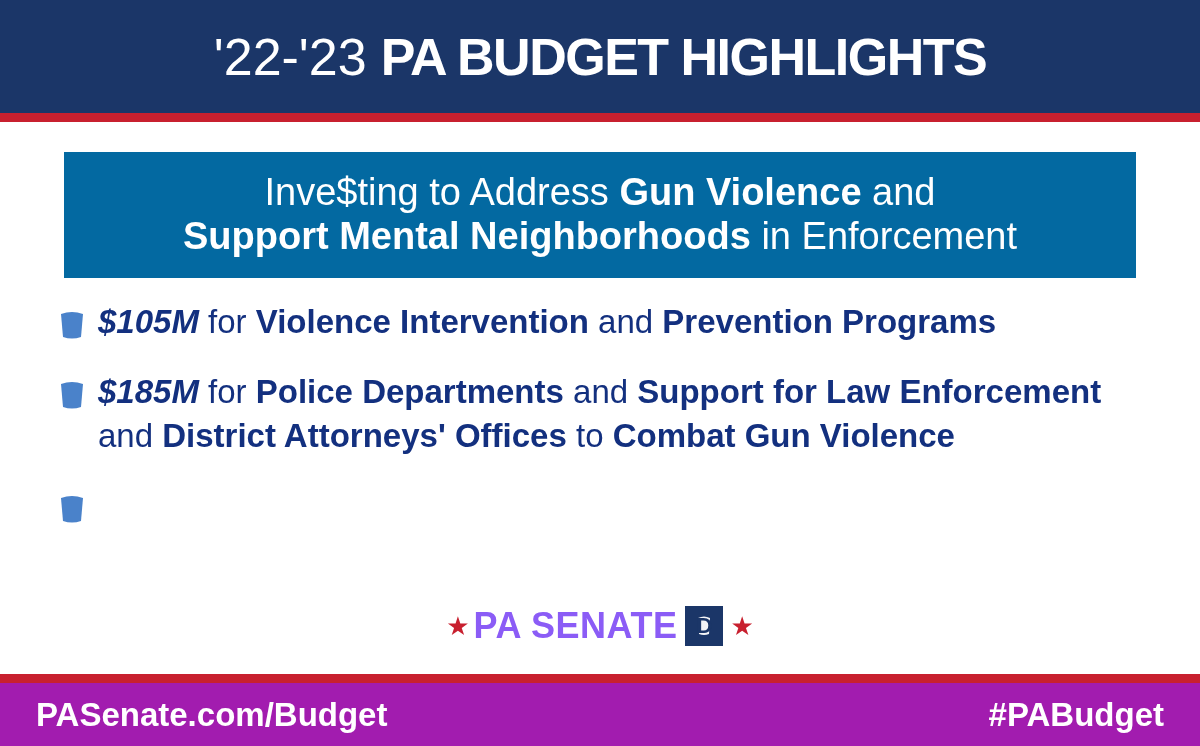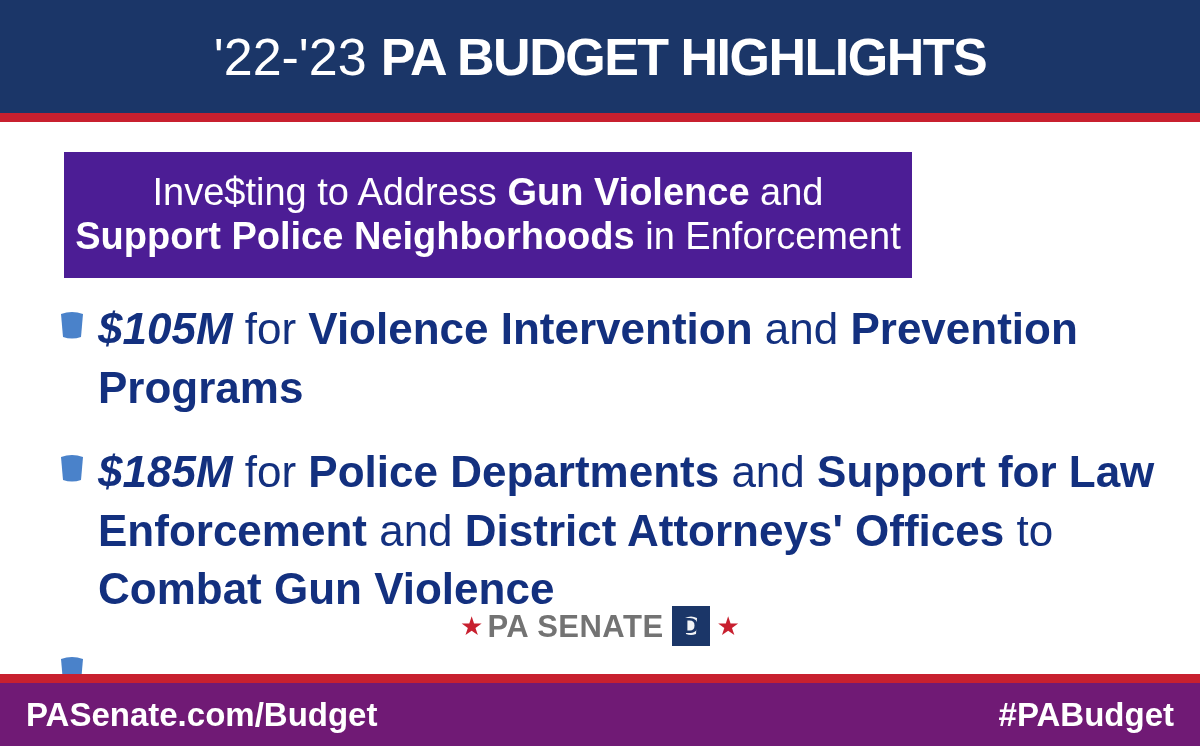--- a/index.html
+++ b/index.html
@@ -64,23 +64,23 @@
     width: 1200px;
     height: 9px;
     background: #c8202f;
   }
 
   
   .subtitle-band {
     position: absolute;
     top: 152px;
     left: 64px;
-    width: 848px;
+    width: 1072px;
     height: 126px;
-    background: #4c1d95;
+    background: #0369a1;
     display: flex;
     flex-direction: column;
     align-items: center;
     justify-content: center;
     text-align: center;
   }
   .subtitle-line {
     color: #ffffff;
     font-size: 38px;
     line-height: 1.15;
@@ -105,21 +105,21 @@
   }
   .keystone {
     flex: none;
     width: 28px;
     height: 30px;
     margin-top: 10px;
     margin-right: 12px;
   }
   .bullet-text {
     color: #13307f;
-    font-size: 44px;
+    font-size: 33px;
     line-height: 1.33;
     font-weight: normal;
   }
   .bullet-text .amt {
     font-style: italic;
     font-weight: bold;
   }
   .bullet-text .b {
     font-weight: bold;
   }
@@ -134,23 +134,23 @@
     align-items: center;
     justify-content: center;
   }
   .logo-star {
     color: #c8202f;
     font-size: 26px;
     line-height: 1;
     margin: 0 4px;
   }
   .logo-text {
-    color: #737373;
-    font-weight: bold;
-    font-size: 31px;
+    color: #8b5cf6;
+    font-weight: bold;
+    font-size: 36px;
     letter-spacing: 0.5px;
     line-height: 1;
   }
   .logo-d {
     display: inline-flex;
     align-items: center;
     justify-content: center;
     width: 38px;
     height: 40px;
     background: #1b3668;
@@ -175,26 +175,26 @@
     width: 1200px;
     height: 9px;
     background: #c8202f;
   }
   .footer {
     position: absolute;
     top: 683px;
     left: 0;
     width: 1200px;
     height: 63px;
-    background: #701a75;
+    background: #a21caf;
     display: flex;
     align-items: center;
     justify-content: space-between;
     box-sizing: border-box;
-    padding: 0 26px;
+    padding: 0 36px;
   }
   .footer-text {
     color: #ffffff;
     font-weight: bold;
     font-size: 33px;
     line-height: 1;
   }
 </style>
 </head>
 <body>
@@ -207,21 +207,21 @@
       <span class="header-main">PA BUDGET HIGHLIGHTS</span>
     </div>
   </div>
   <div class="header-rule"></div>
 
   <div class="subtitle-band">
     <div class="subtitle-line">
       <span>Inve$ting to Address </span><span class="b">Gun Violence</span><span> and</span>
     </div>
     <div class="subtitle-line">
-      <span class="b">Support Police Neighborhoods</span><span> in Enforcement</span>
+      <span class="b">Support Mental Neighborhoods</span><span> in Enforcement</span>
     </div>
   </div>
 
   <div class="bullets">
 
     <div class="bullet-row">
       <span class="keystone">
         <svg viewBox="0 0 28 30" width="28" height="30" aria-hidden="true">
           <path d="M3 4 Q14 0 25 4 L23 27 Q14 30 5 27 Z" fill="#4a82ca"></path>
         </svg>

